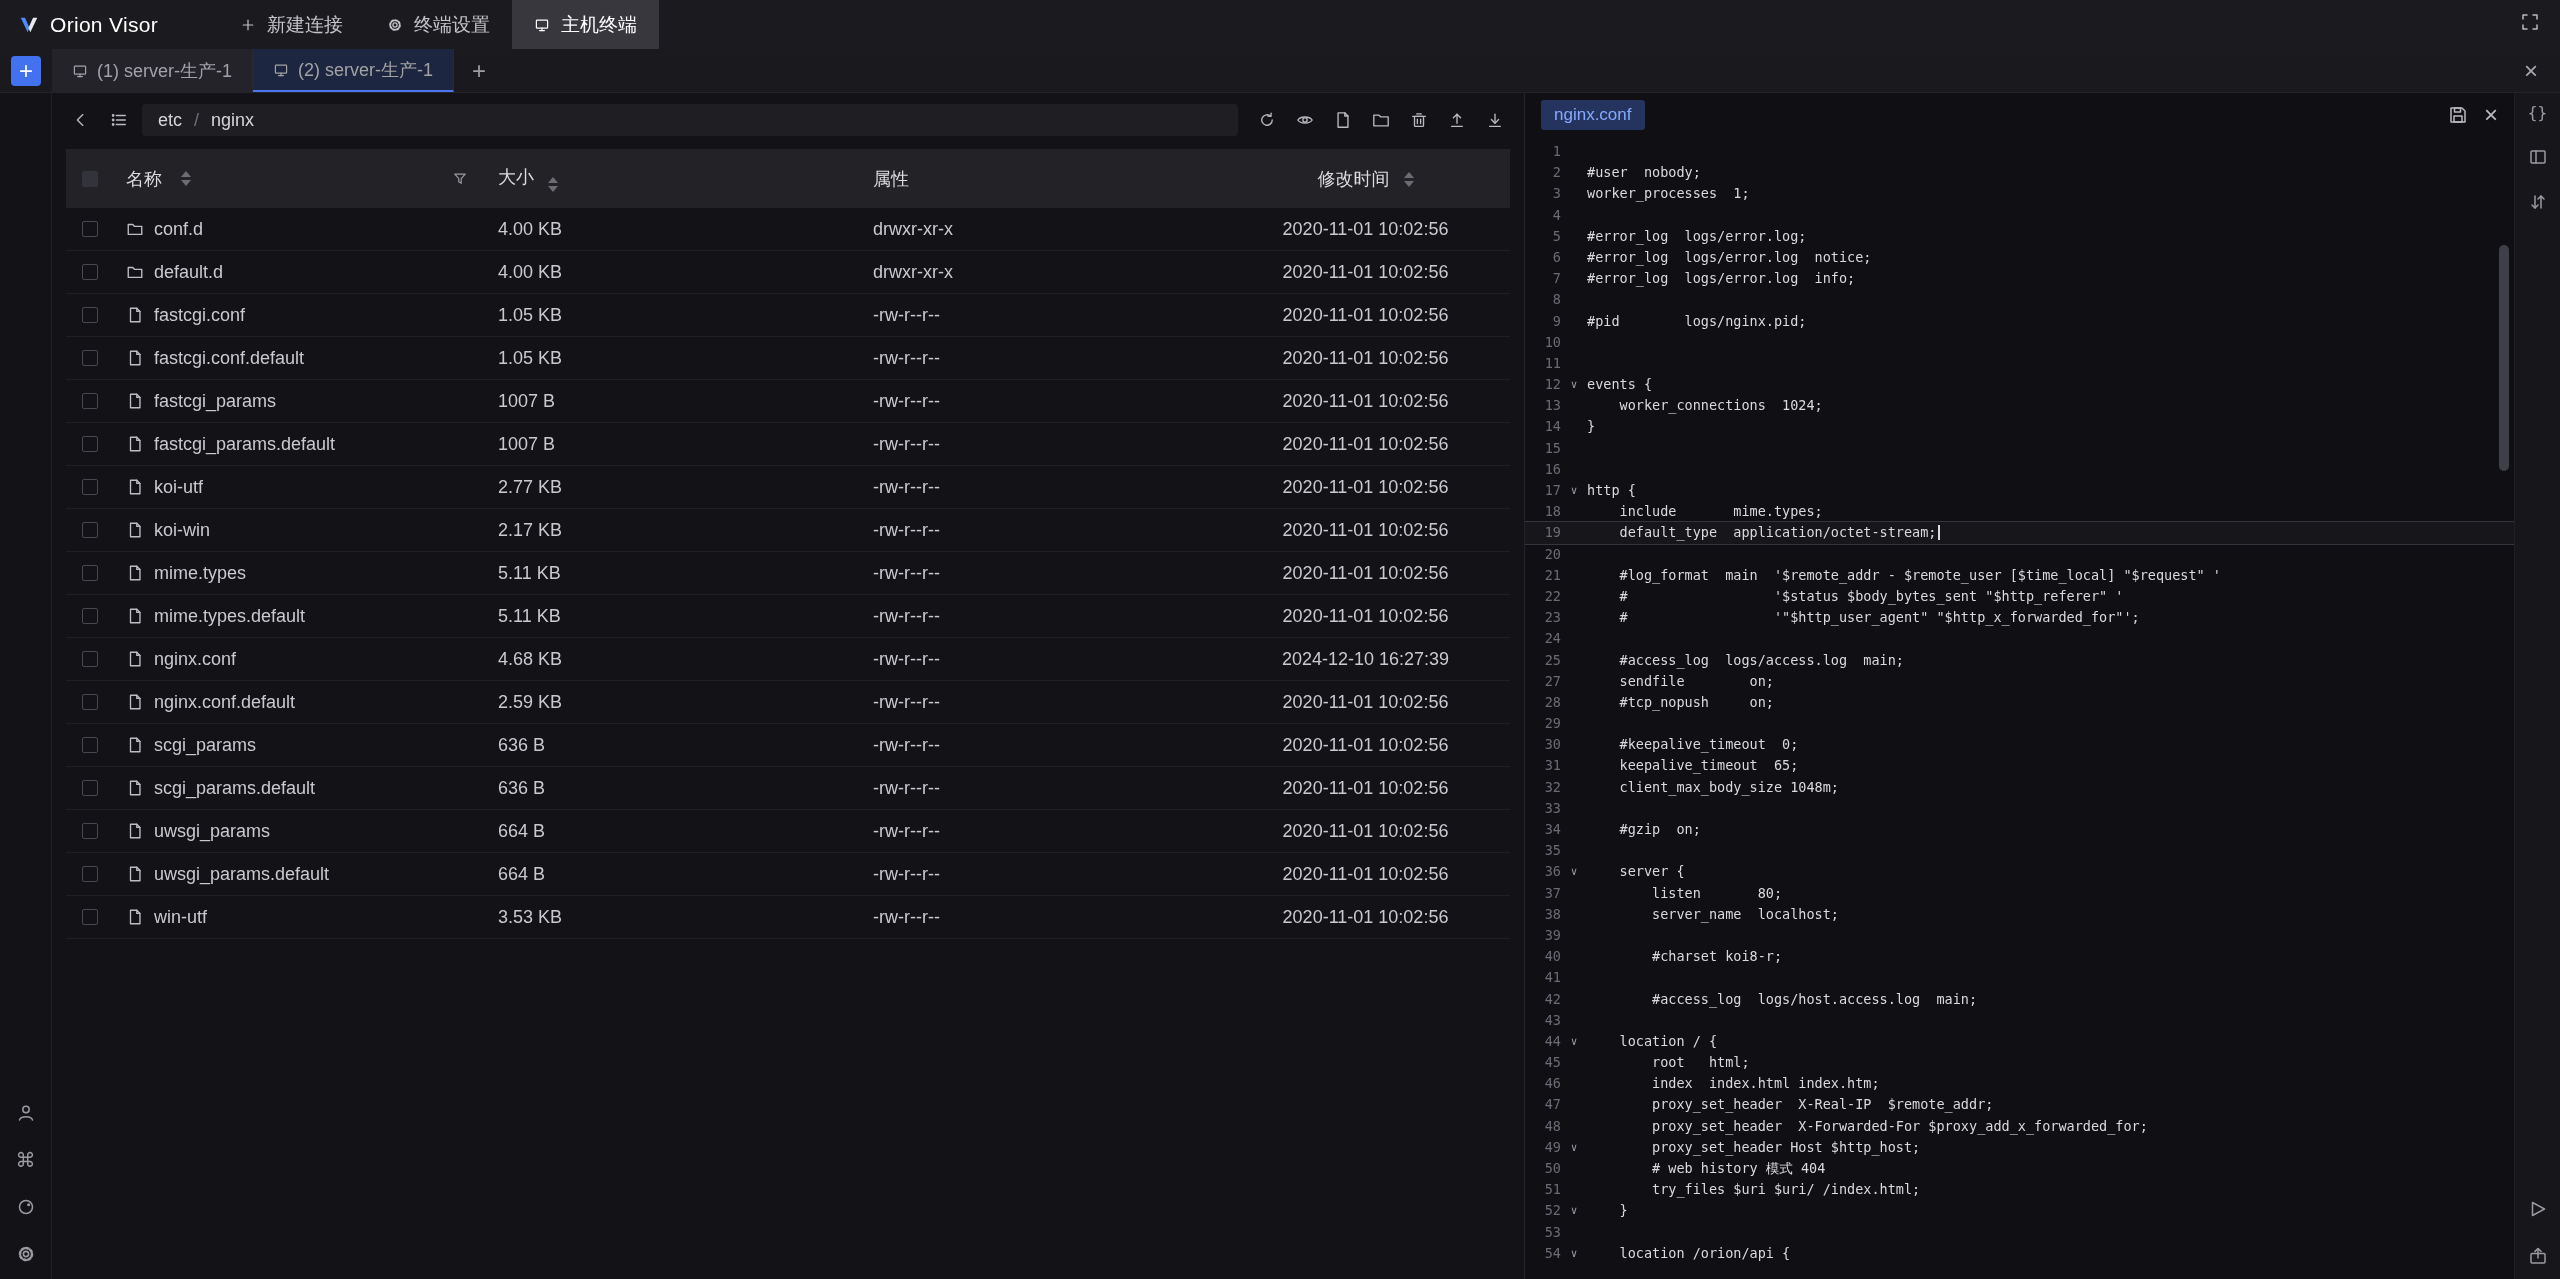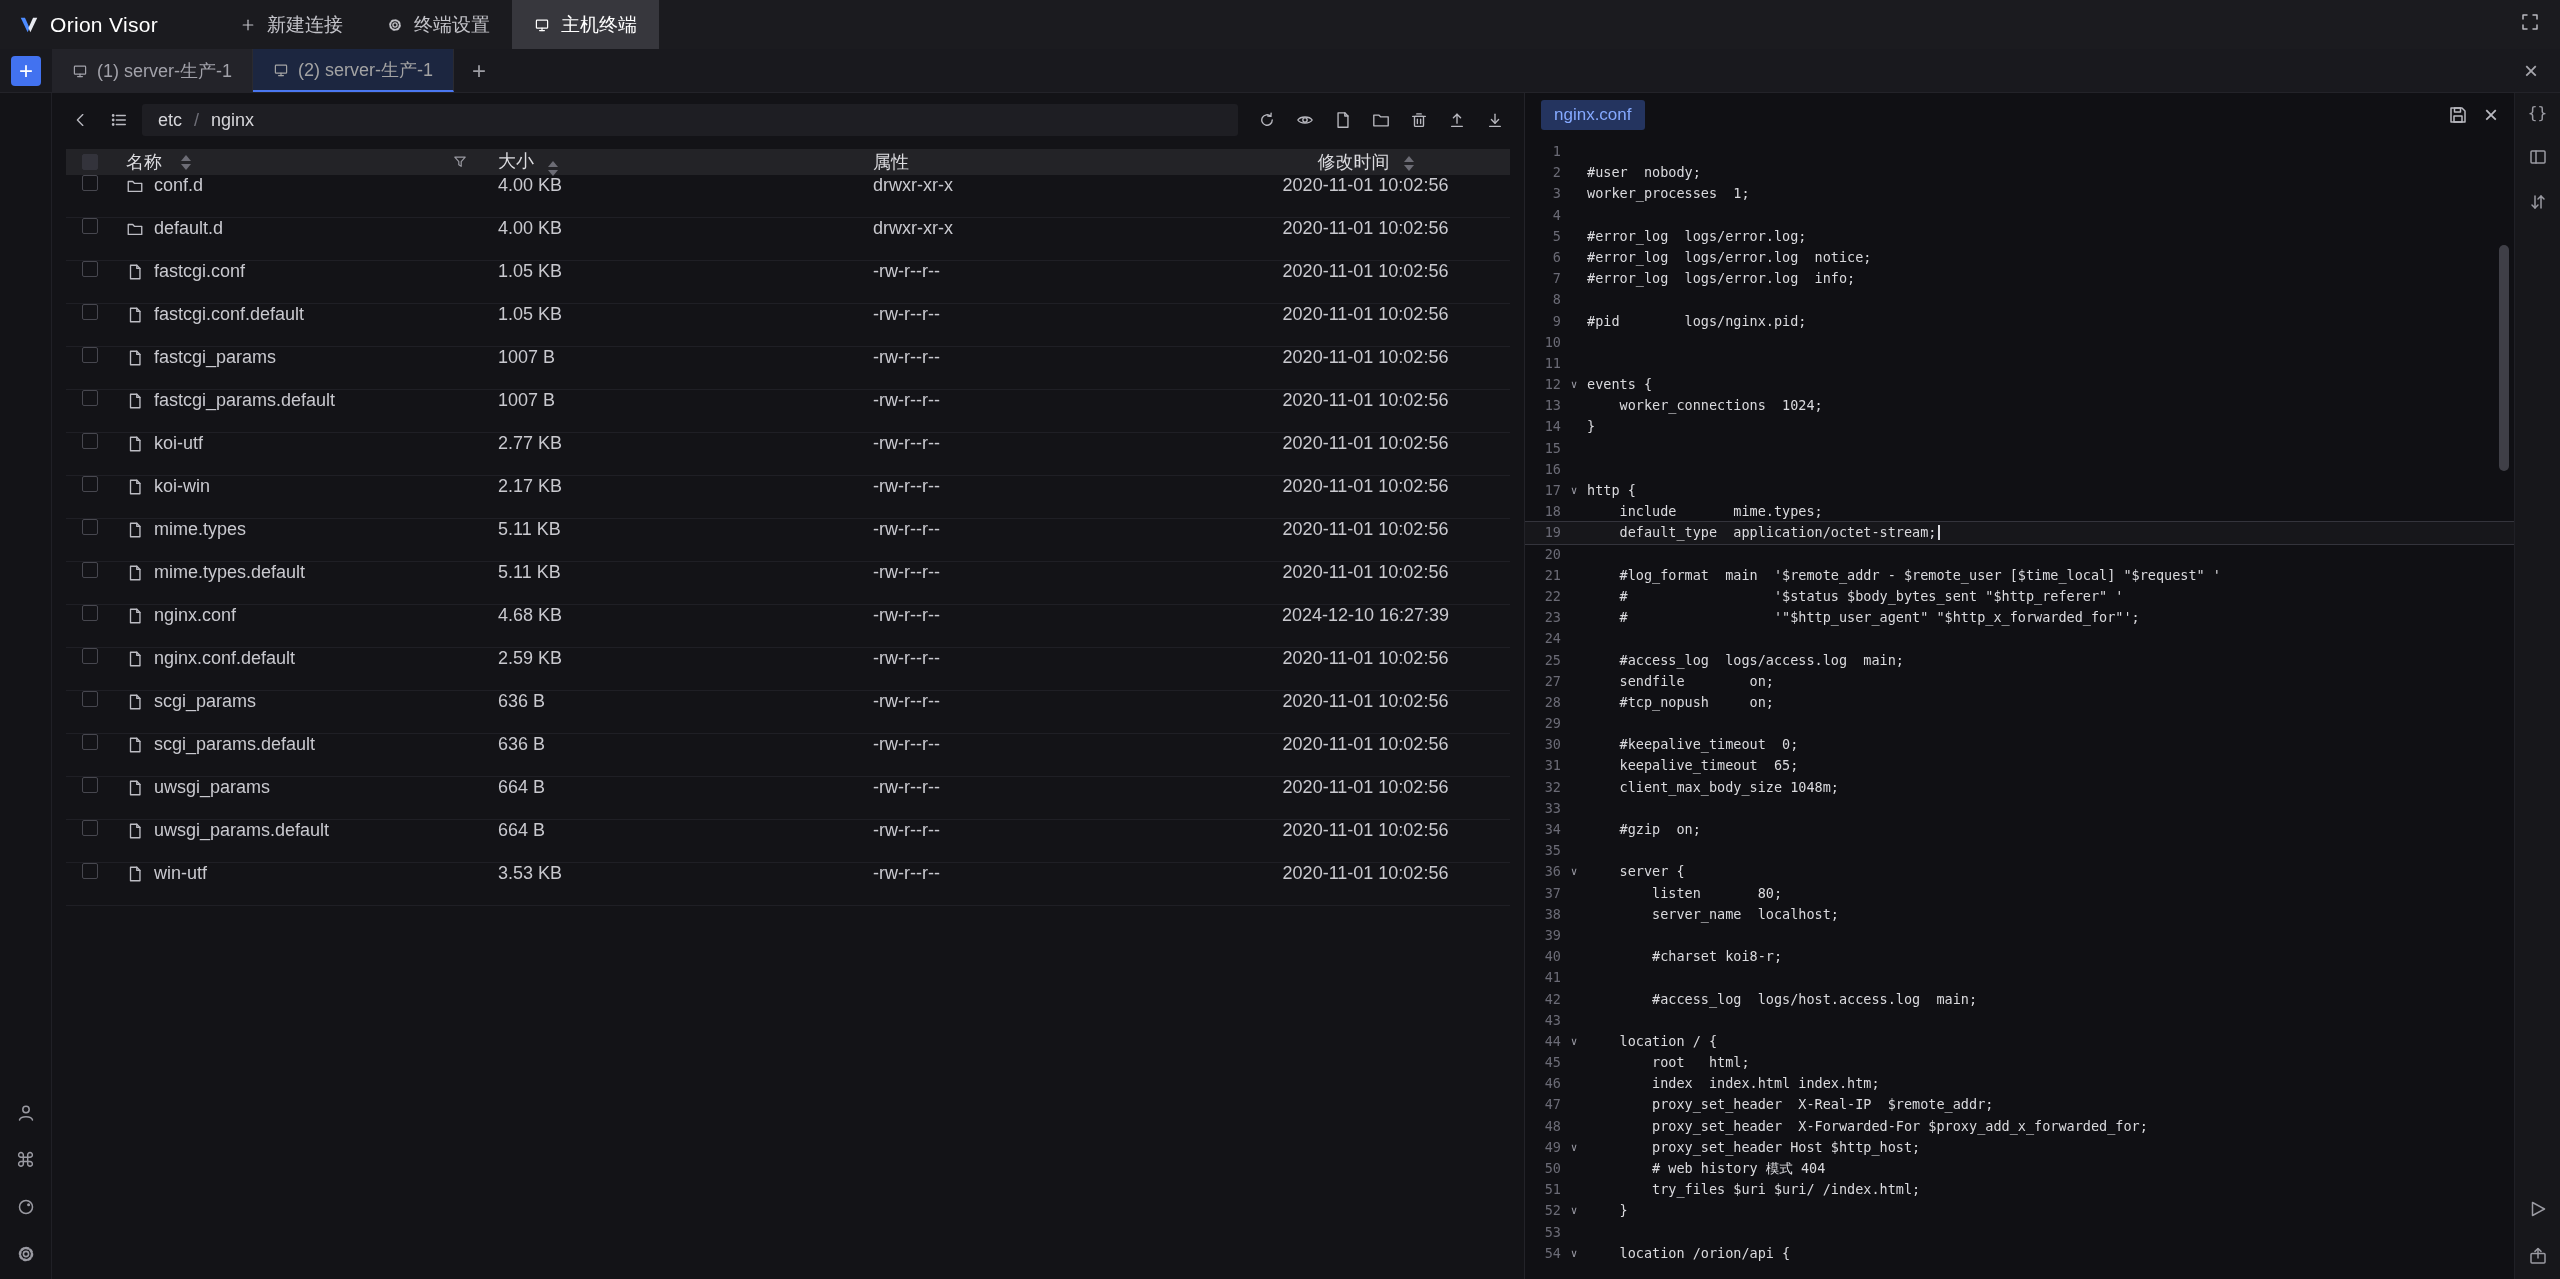--- a/index.html
+++ b/index.html
@@ -45,22 +45,22 @@
   
   .file-panel{flex:1;display:flex;flex-direction:column;padding:10px 14px 0 14px;min-width:0;background:#131317}
   .file-toolbar{height:34px;display:flex;align-items:center;gap:8px;margin-bottom:12px;color:#b9b9c0}
   .tool-btn{width:30px;height:30px;display:flex;align-items:center;justify-content:center;cursor:pointer;border-radius:3px}
   .breadcrumb{flex:1;height:32px;background:#1e1e23;border-radius:3px;display:flex;align-items:center;
     padding:0 16px;font-size:18px;color:#d6d6da;gap:12px;margin-right:6px}
   .crumb{cursor:pointer}
   .crumb-sep{color:#6f6f78}
 
   .file-table{display:flex;flex-direction:column;font-size:18px}
-  .t-head{display:flex;align-items:center;height:26px;background:#232327;color:#dcdce0}
-  .t-row{display:flex;align-items:flex-start;height:43px;border-bottom:1px solid #1f1f25;color:#c9c9cf}
+  .t-head{display:flex;align-items:center;height:59px;background:#232327;color:#dcdce0}
+  .t-row{display:flex;align-items:center;height:43px;border-bottom:1px solid #1f1f25;color:#c9c9cf}
   .col-check{width:48px;display:flex;justify-content:center;flex-shrink:0}
   .col-name{width:372px;display:flex;align-items:center;gap:10px;padding-left:12px;flex-shrink:0}
   .col-size{width:375px;padding-left:12px;flex-shrink:0}
   .col-attr{width:360px;padding-left:12px;flex-shrink:0}
   .col-time{flex:1;text-align:center}
   .checkbox{width:16px;height:16px;border:1px solid #47474f;border-radius:2px;background:transparent;display:inline-block;cursor:pointer}
   .checkbox.head{background:#33333b;border-color:#33333b}
   .sorter{display:inline-flex;flex-direction:column;margin-left:9px;gap:3px;cursor:pointer}
   .caret-up{width:0;height:0;border-left:5px solid transparent;border-right:5px solid transparent;border-bottom:6px solid #6c6c75}
   .caret-down{width:0;height:0;border-left:5px solid transparent;border-right:5px solid transparent;border-top:6px solid #6c6c75}

